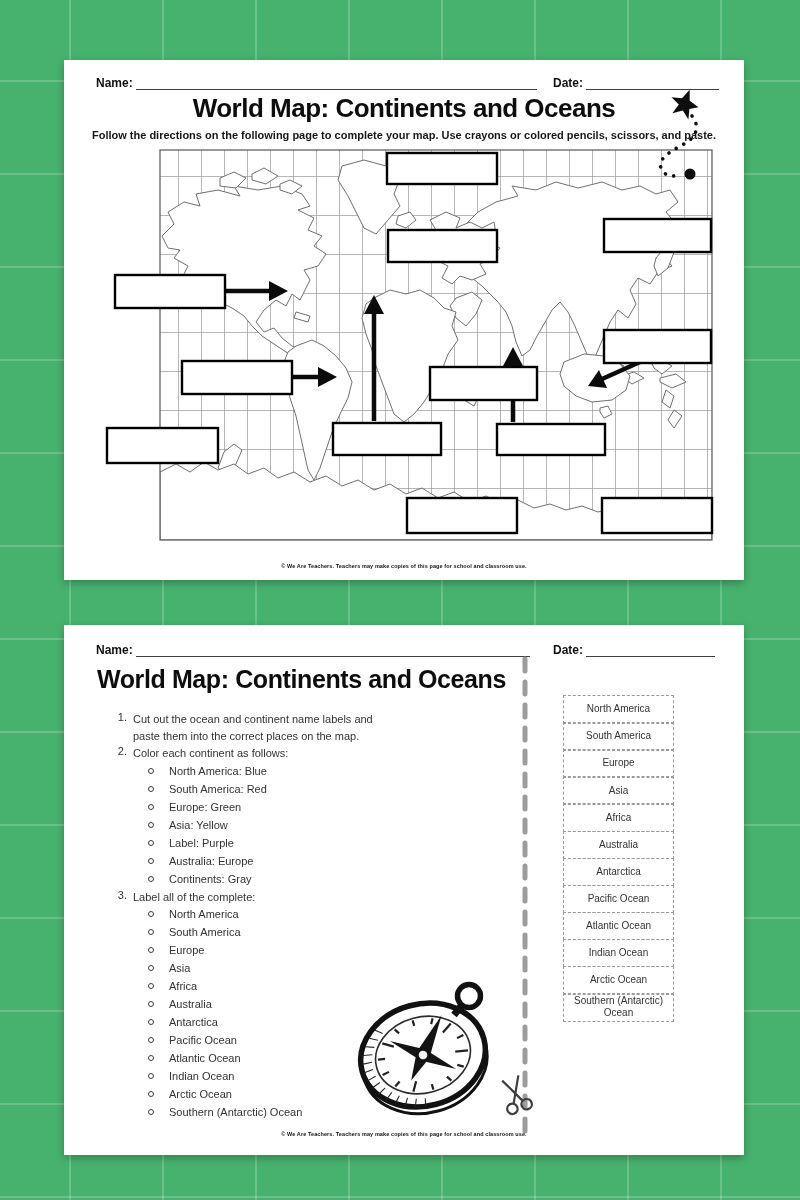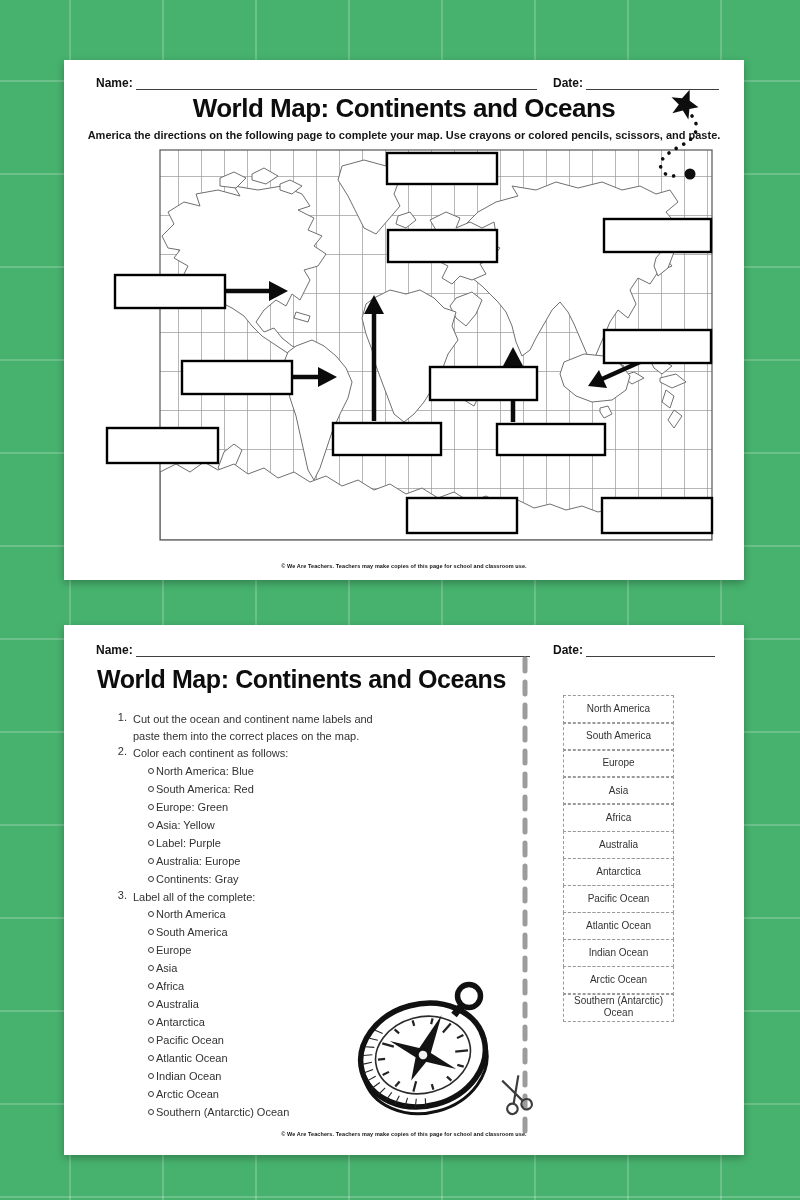--- a/index.html
+++ b/index.html
@@ -33,21 +33,21 @@
   .p1svg{position:absolute;left:0;top:0;}
 
   .p2-title{position:absolute;top:40px;left:33px;font-size:25px;font-weight:bold;
     color:#0d0d0d;letter-spacing:-.4px;}
   #instructions{position:absolute;left:48px;top:85px;width:400px;font-size:11px;
     color:#323232;}
   .instr{display:flex;gap:6px;}
   .instr .num{width:15px;text-align:right;flex:none;}
   .instr-lines div{line-height:16.5px;}
   .instr-lines{line-height:16.5px;}
-  .sub{display:flex;align-items:center;gap:2px;margin-left:36px;height:18px;}
+  .sub{display:flex;align-items:center;gap:15px;margin-left:36px;height:18px;}
   .odot{width:4px;height:4px;border:1.3px solid #3a3a3a;border-radius:50%;flex:none;}
   .instr{margin-top:1px;}
 
   #cutout-stack{position:absolute;left:499px;top:70px;width:111px;}
   .cutcell{border:1.4px dashed #9a9a9a;margin-top:-1.4px;min-height:28.5px;
     display:flex;align-items:center;justify-content:center;text-align:center;
     font-size:10px;color:#333;padding:1px 4px;box-sizing:border-box;line-height:12px;}
   .cutcell:first-child{margin-top:0;}
 
   #divider{position:absolute;left:456px;top:28px;}
@@ -61,21 +61,21 @@
   <div class="namerow" style="left:32px;top:16px;">
     <span>Name:</span>
     <span class="uline" style="width:401px;"></span>
   </div>
   <div class="namerow" style="left:489px;top:16px;">
     <span>Date:</span>
     <span class="uline" style="width:133px;"></span>
   </div>
 
   <div class="p1-title">World Map: Continents and Oceans</div>
-  <div class="p1-sub">America the directions on the following page to complete your map. Use crayons or colored pencils, scissors, and paste.</div>
+  <div class="p1-sub">Follow the directions on the following page to complete your map. Use crayons or colored pencils, scissors, and paste.</div>
 
   <svg class="p1svg" width="680" height="520" viewBox="0 0 680 520">
     <defs>
       <pattern id="mgrid" width="23" height="39" patternUnits="userSpaceOnUse">
         <path d="M22.6,0 V39 M0,38.6 H23" stroke="#9b9b9b" stroke-width="0.8" fill="none"></path>
       </pattern>
       <clipPath id="mapclip">
           <rect x="96" y="90" width="552" height="390"></rect>
         </clipPath>
     </defs>

